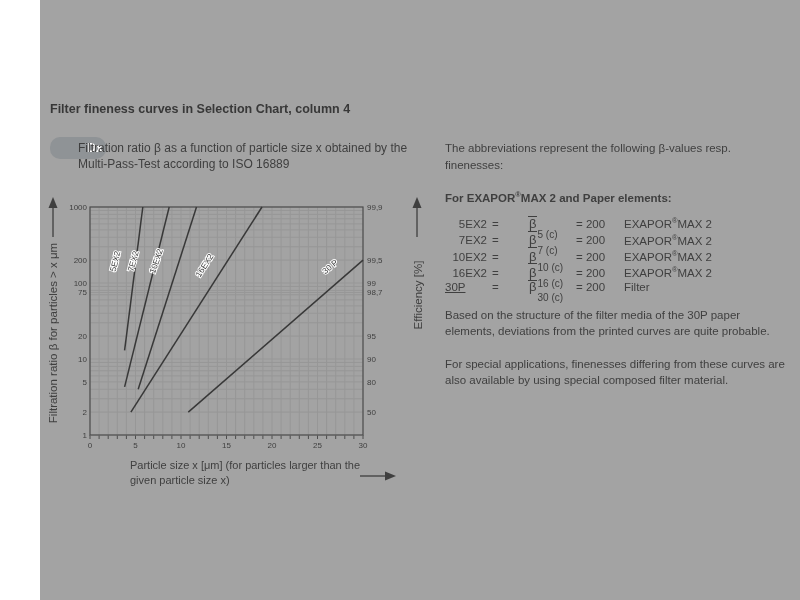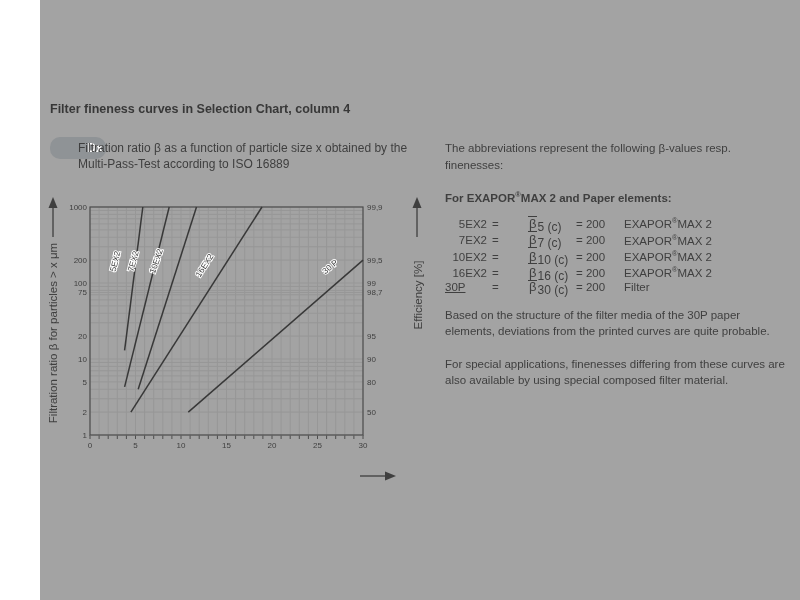--- a/index.html
+++ b/index.html
@@ -28,21 +28,21 @@
   .beta-row{display:flex;align-items:baseline;height:16.3px;}
   .beta-row .abbr{width:42px;}
   .al-right{text-align:right;} .al-left{text-align:left;text-decoration:underline;}
   .beta-row .eq{width:36px;padding-left:5px;}
   .beta-row .bwrap{width:48px;white-space:nowrap;}
   .beta-row .val{width:48px;}
   .beta-row .name{flex:1;}
   .beta-sym{display:inline-block;line-height:1.05;font-size:13px;padding:0 1px;}
   .deco-under .beta-sym{border-bottom:1px solid #3f3f3f;}
   .deco-overunder .beta-sym{border-top:1px solid #3f3f3f;border-bottom:1px solid #3f3f3f;}
-  .beta-sub{font-size:12px;position:relative;top:3px;}
+  .beta-sub{font-size:10px;position:relative;top:10px;}
   .side .para{margin:0 0 16px 0;}
   sup{font-size:7.5px;}
 </style>
 </head>
 <body>
 
 <div id="page">
 
   <div class="page-title">Filter fineness curves in Selection Chart, column 4</div>
 
@@ -185,20 +185,21 @@
         <text x="263" y="74" text-anchor="middle" font-size="8.5" fill="#3f3f3f" transform="rotate(-40 263 74)" style="paint-order:stroke;stroke:#ffffff;stroke-width:2px;">30 P</text>
       </svg>
   </div>
 
   <svg class="arrow" style="left:371px;top:197px;" width="12" height="40">
     <line x1="6" y1="9" x2="6" y2="40" stroke="#3f3f3f" stroke-width="1.3"></line>
     <path d="M6,0 L1.5,11 L10.5,11 Z" fill="#3f3f3f"></path>
   </svg>
   <div class="right-axis-label">Efficiency  [%]</div>
 
+  <div class="x-caption">Particle size x [μm] (for particles larger than the given particle size x)</div>
   <svg class="arrow" style="left:320px;top:471px;" width="36" height="10">
     <line x1="0" y1="5" x2="27" y2="5" stroke="#3f3f3f" stroke-width="1.3"></line>
     <path d="M36,5 L25,0.5 L25,9.5 Z" fill="#3f3f3f"></path>
   </svg>
 
   <div class="side">
     <p class="intro">The abbreviations represent the following β-values resp. finenesses:</p>
     <p class="hdr">For EXAPOR<sup>®</sup>MAX 2 and Paper elements:</p>
     <div class="beta-rows" id="beta-rows">
         <div class="beta-row deco-overunder">

